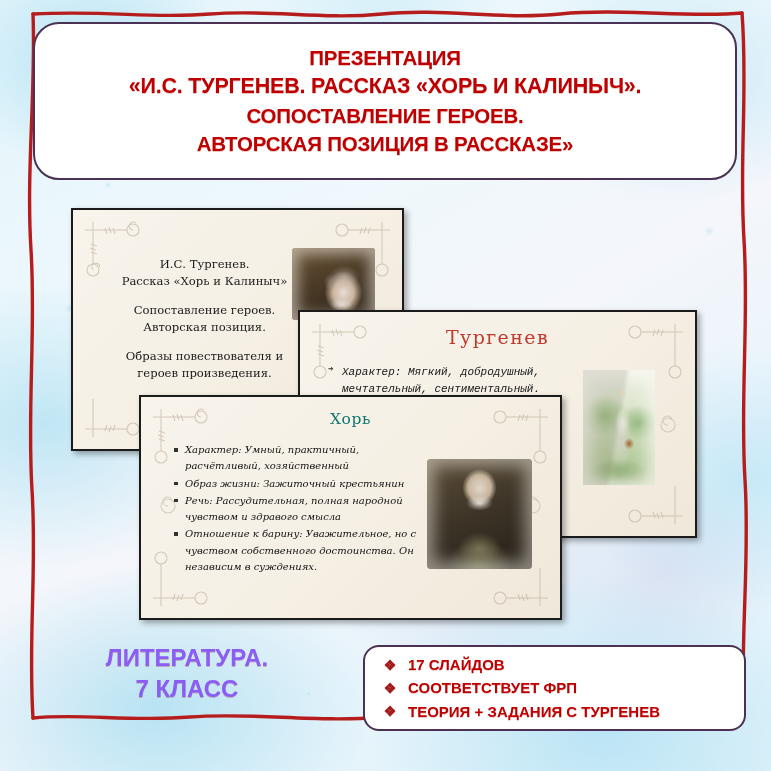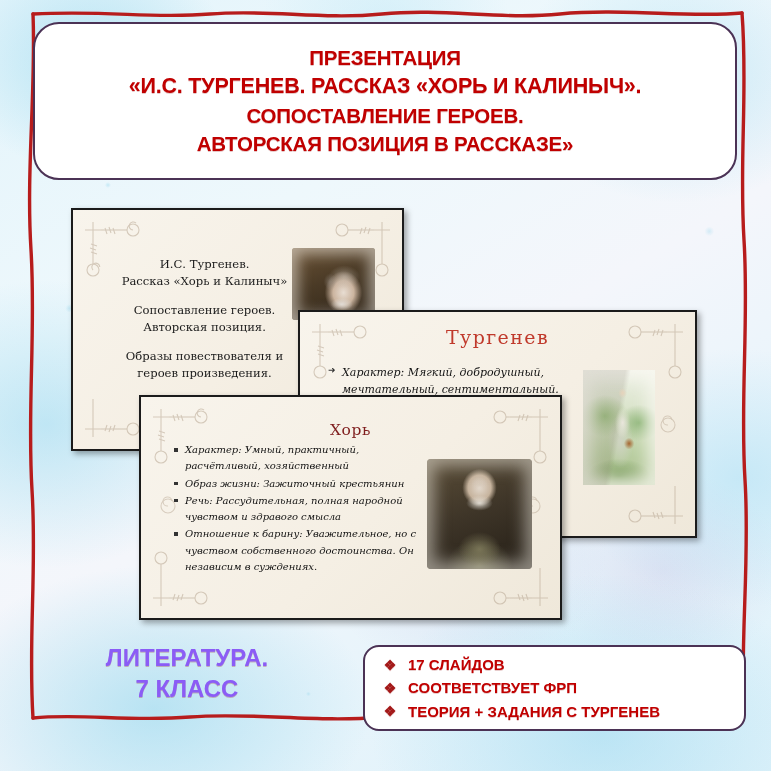--- a/index.html
+++ b/index.html
@@ -124,21 +124,21 @@
   #slide2{left:298px;top:310px;width:399px;height:228px;z-index:2;}
   #slide2 .s2title{
     position:absolute;left:0;right:0;top:14px;text-align:center;
     font-family:"DejaVu Serif", serif;
     font-size:19px;color:#c0392b;letter-spacing:1.4px;
   }
   #slide2 .s2bullets{
     position:absolute;left:28px;top:52px;width:255px;
     font-family:"DejaVu Serif", serif;font-style:italic;font-size:11px;color:#141414;line-height:1.55;
   }
-  #slide2 .s2bullets li{list-style:none;position:relative;padding-left:14px;margin-bottom:4px;}
+  #slide2 .s2bullets li{list-style:none;position:relative;padding-left:14px;margin-bottom:4px;font-family:Liberation Mono, monospace;}
   #slide2 .s2bullets li:before{
     content:"\279C";position:absolute;left:0;top:0;font-size:9px;color:#333;font-style:normal;
   }
   #img-kalinych{
     position:absolute;left:283px;top:58px;width:72px;height:115px;
     background:
       radial-gradient(ellipse 20px 42px at 52% 62%, #cfd3c2 0%, rgba(207,211,194,0) 64%),
       radial-gradient(ellipse 34px 30px at 30% 40%, #9dbf82 0%, rgba(157,191,130,0) 70%),
       radial-gradient(ellipse 30px 26px at 78% 46%, #8fb679 0%, rgba(143,182,121,0) 70%),
       radial-gradient(ellipse 44px 24px at 50% 92%, #7a9c5c 0%, rgba(122,156,92,0) 72%),
@@ -152,21 +152,21 @@
       radial-gradient(ellipse 11px 22px at 55% 46%, #e9e6dc 0%, rgba(233,230,220,0) 70%),
       radial-gradient(ellipse 7px 8px at 64% 64%, #a5642f 0%, rgba(165,100,47,0) 74%),
       linear-gradient(100deg, rgba(120,110,95,.18) 46%, rgba(120,110,95,0) 52%);
   }
 
   
   #slide3{left:139px;top:395px;width:423px;height:225px;z-index:3;}
   #slide3 .s3title{
     position:absolute;left:0;right:0;top:13px;text-align:center;
     font-family:"DejaVu Serif", serif;
-    font-size:15.5px;color:#7f1d1d;letter-spacing:.6px;margin-top:11px;
+    font-size:15.5px;color:#0f766e;letter-spacing:.6px;
   }
   #slide3 .s3bullets{
     position:absolute;left:33px;top:45px;width:250px;margin:0;padding:0;
     font-family:"DejaVu Serif", serif;font-style:italic;font-size:10px;color:#121212;line-height:1.63;
   }
   #slide3 .s3bullets li{list-style:none;position:relative;padding-left:11px;margin-bottom:1px;}
   #slide3 .s3bullets li:before{
     content:"";position:absolute;left:0;top:6px;width:3.5px;height:3.5px;background:#333;
   }
   #portrait-khor{

